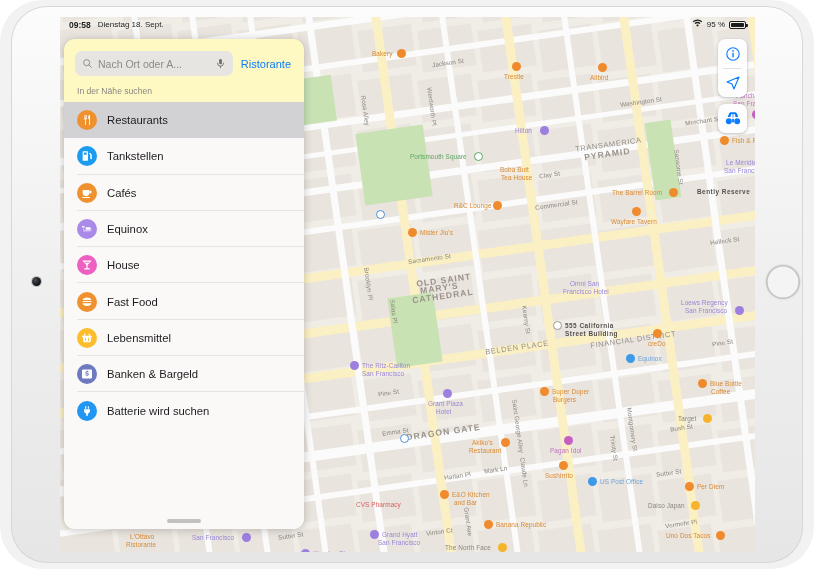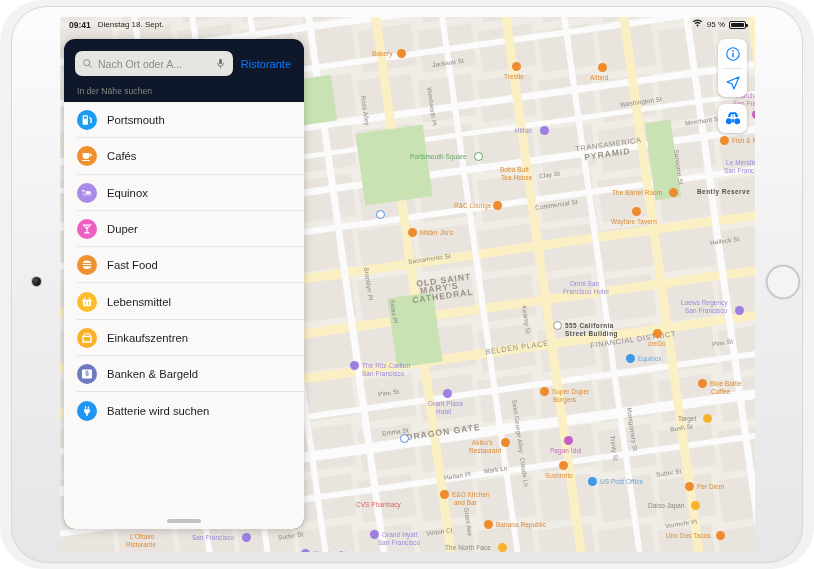--- a/index.html
+++ b/index.html
@@ -116,21 +116,21 @@
   .batt::after {
     content: ""; position: absolute; right: -3px; top: 2.2px;
     width: 1.6px; height: 3px; background: #1c1c1e; border-radius: 0 1px 1px 0;
   }
   .batt i { display: block; height: 100%; background: #1c1c1e; border-radius: 1px; }
 
   
   .panel {
     position: absolute; left: 4px; top: 22px;
     width: 240px; height: 490px;
-    background: #0f172a;
+    background: #fef9c3;
     border-radius: 11px;
     box-shadow: 0 1px 9px rgba(0,0,0,.22);
     overflow: hidden;
     z-index: 30;
     display: flex; flex-direction: column;
   }
   .searchrow {
     display: flex; align-items: center; gap: 8px;
     padding: 12px 11px 8px 11px;
   }
@@ -506,21 +506,21 @@
           <div class="pin b" style="left: 130px; top: 290px; background: rgb(255, 255, 255); border: 1.6px solid rgb(74, 143, 224);"></div>
           <div class="pin b" style="left: 189px; top: 475px; background: rgb(255, 255, 255); border: 1.6px solid rgb(74, 143, 224);"></div>
           <div class="pin b" style="left: 316px; top: 193px; background: rgb(255, 255, 255); border: 1.6px solid rgb(74, 143, 224);"></div>
           <div class="pin b" style="left: 340px; top: 417px; background: rgb(255, 255, 255); border: 1.6px solid rgb(74, 143, 224);"></div>
         </div>
       <div class="userdot" style="left:226px;top:234px;"></div>
     </div>
 
     <div class="statusbar">
       <div class="sb-left">
-        <span>09:41</span>
+        <span>09:58</span>
         <span class="sb-date">Dienstag 18. Sept.</span>
       </div>
       <div class="sb-right">
         <span>
           <svg width="11" height="9" viewBox="0 0 16 12">
             <path d="M8 10.6l2-2.3a3.1 3.1 0 0 0-4 0l2 2.3z" fill="#1c1c1e"></path>
             <path d="M3.6 5.6a6.6 6.6 0 0 1 8.8 0l-1.2 1.3a4.9 4.9 0 0 0-6.4 0L3.6 5.6z" fill="#1c1c1e"></path>
             <path d="M1 3a10.3 10.3 0 0 1 14 0l-1.2 1.3a8.6 8.6 0 0 0-11.6 0L1 3z" fill="#1c1c1e"></path>
           </svg>
         </span>
@@ -576,27 +576,35 @@
               <line x1="12" y1="18" x2="12" y2="21.4" stroke="#6e6c6a" stroke-width="1.9" stroke-linecap="round"></line>
             </svg>
           </span>
         </div>
         <span class="cancel">Ristorante</span>
       </div>
 
       <div class="nearby">In der Nähe suchen</div>
 
       <div class="list">
+          <div class="row sel">
+            <span class="ricon" style="background: rgb(240, 145, 47);">
+              <svg viewBox="0 0 24 24">
+                <path d="M6 2v7a2 2 0 0 0 2 2v11h1.6V11a2 2 0 0 0 2-2V2h-1.2v6.2H9.2V2H8v6.2H6.9V2H6zM17 2c-1.6 0-2.6 2-2.6 5.2 0 2.2.8 3.4 1.8 3.7V22h1.7V2H17z"></path>
+              </svg>
+            </span>
+            <span class="rlabel">Restaurants</span>
+          </div>
           <div class="row">
             <span class="ricon" style="background: rgb(28, 156, 240);">
               <svg viewBox="0 0 24 24">
                 <path d="M4.5 2.4h8.2c.7 0 1.2.5 1.2 1.2v18h-10.6v-18c0-.7.5-1.2 1.2-1.2zm1.3 2.4v4.5h5.6V4.8H5.8zM16 7.2l2.6 2.6v7.4a1.5 1.5 0 1 0 3 0V9.3l-3.5-3.6L16 7.2z"></path>
               </svg>
             </span>
-            <span class="rlabel">Portsmouth</span>
+            <span class="rlabel">Tankstellen</span>
           </div>
           <div class="row">
             <span class="ricon" style="background: rgb(240, 145, 47);">
               <svg viewBox="0 0 24 24">
                 <path d="M3.4 6.2h13.2v6.4c0 3.2-2.6 5.6-5.9 5.6h-1.4c-3.3 0-5.9-2.4-5.9-5.6V6.2zm13.8 1.4h1.6a2.6 2.6 0 0 1 0 5.2h-1.6V7.6zM2.6 19.8h15v2h-15v-2z"></path>
               </svg>
             </span>
             <span class="rlabel">Cafés</span>
           </div>
           <div class="row">
@@ -606,45 +614,37 @@
               </svg>
             </span>
             <span class="rlabel">Equinox</span>
           </div>
           <div class="row">
             <span class="ricon" style="background: rgb(237, 95, 192);">
               <svg viewBox="0 0 24 24">
                 <path d="M2.6 3.2h18.8L13.2 12v6.6h4.3v2.2H6.5v-2.2h4.3V12L2.6 3.2zm4.1 2.2 2.1 2.2h6.4l2.1-2.2H6.7z"></path>
               </svg>
             </span>
-            <span class="rlabel">Duper</span>
+            <span class="rlabel">House</span>
           </div>
           <div class="row">
             <span class="ricon" style="background: rgb(240, 145, 47);">
               <svg viewBox="0 0 24 24">
                 <path d="M12 3c-4.7 0-8.5 2.2-8.5 4.9h17C20.5 5.2 16.7 3 12 3zM3.2 10h17.6v2.2H3.2V10zm0 4.3h17.6c0 3.1-3.5 5.7-8.8 5.7s-8.8-2.6-8.8-5.7z"></path>
               </svg>
             </span>
             <span class="rlabel">Fast Food</span>
           </div>
           <div class="row">
             <span class="ricon" style="background: rgb(253, 188, 44);">
               <svg viewBox="0 0 24 24">
                 <path d="M7.6 2.6 5.3 7.3H2v2.3h1.3l1.5 10c.1.7.6 1.1 1.3 1.1h11.8c.7 0 1.2-.4 1.3-1.1l1.5-10H22V7.3h-3.3l-2.3-4.7-1.8.9 1.9 3.8H7.5l1.9-3.8-1.8-.9zM8 11.6h1.8v6.2H8v-6.2zm6.2 0H16v6.2h-1.8v-6.2z"></path>
               </svg>
             </span>
             <span class="rlabel">Lebensmittel</span>
-          </div>
-          <div class="row">
-            <span class="ricon" style="background: rgb(249, 178, 39);">
-              <svg viewBox="0 0 24 24">
-                <path d="M8.4 2.4A3.6 3.6 0 0 0 4.8 6v1.3H2.6v14.3h18.8V7.3h-2.2V6a3.6 3.6 0 0 0-3.6-3.6H8.4zm0 2.2h7.2c.8 0 1.4.6 1.4 1.4v1.3H7V6c0-.8.6-1.4 1.4-1.4zM5.6 10h12.8v8.4H5.6V10z"></path>
-              </svg>
-            </span>
-            <span class="rlabel">Einkaufszentren</span>
           </div>
           <div class="row">
             <span class="ricon" style="background: rgb(110, 121, 192);">
               <svg viewBox="0 0 24 24">
                 <path d="M4 3.2h16a2 2 0 0 1 2 2v13.6a2 2 0 0 1-2 2H4a2 2 0 0 1-2-2V5.2a2 2 0 0 1 2-2zm8 3.1c-1.8 0-3.2 1-3.2 2.5 0 1.7 1.4 2.2 3 2.7 1.3.4 1.7.6 1.7 1.2 0 .5-.6.9-1.5.9-1 0-1.7-.4-2-1.2l-1.6.7c.4 1.2 1.4 1.9 2.7 2.1v1.5h1.6v-1.5c1.8-.2 2.9-1.2 2.9-2.6 0-1.7-1.4-2.3-3-2.8-1.3-.4-1.7-.6-1.7-1.1 0-.5.5-.8 1.3-.8.9 0 1.5.4 1.8 1.1l1.6-.7c-.4-1.1-1.2-1.7-2.3-1.9V5.1H12v1.2z"></path>
               </svg>
             </span>
             <span class="rlabel">Banken &amp; Bargeld</span>
           </div>
           <div class="row nodiv">

